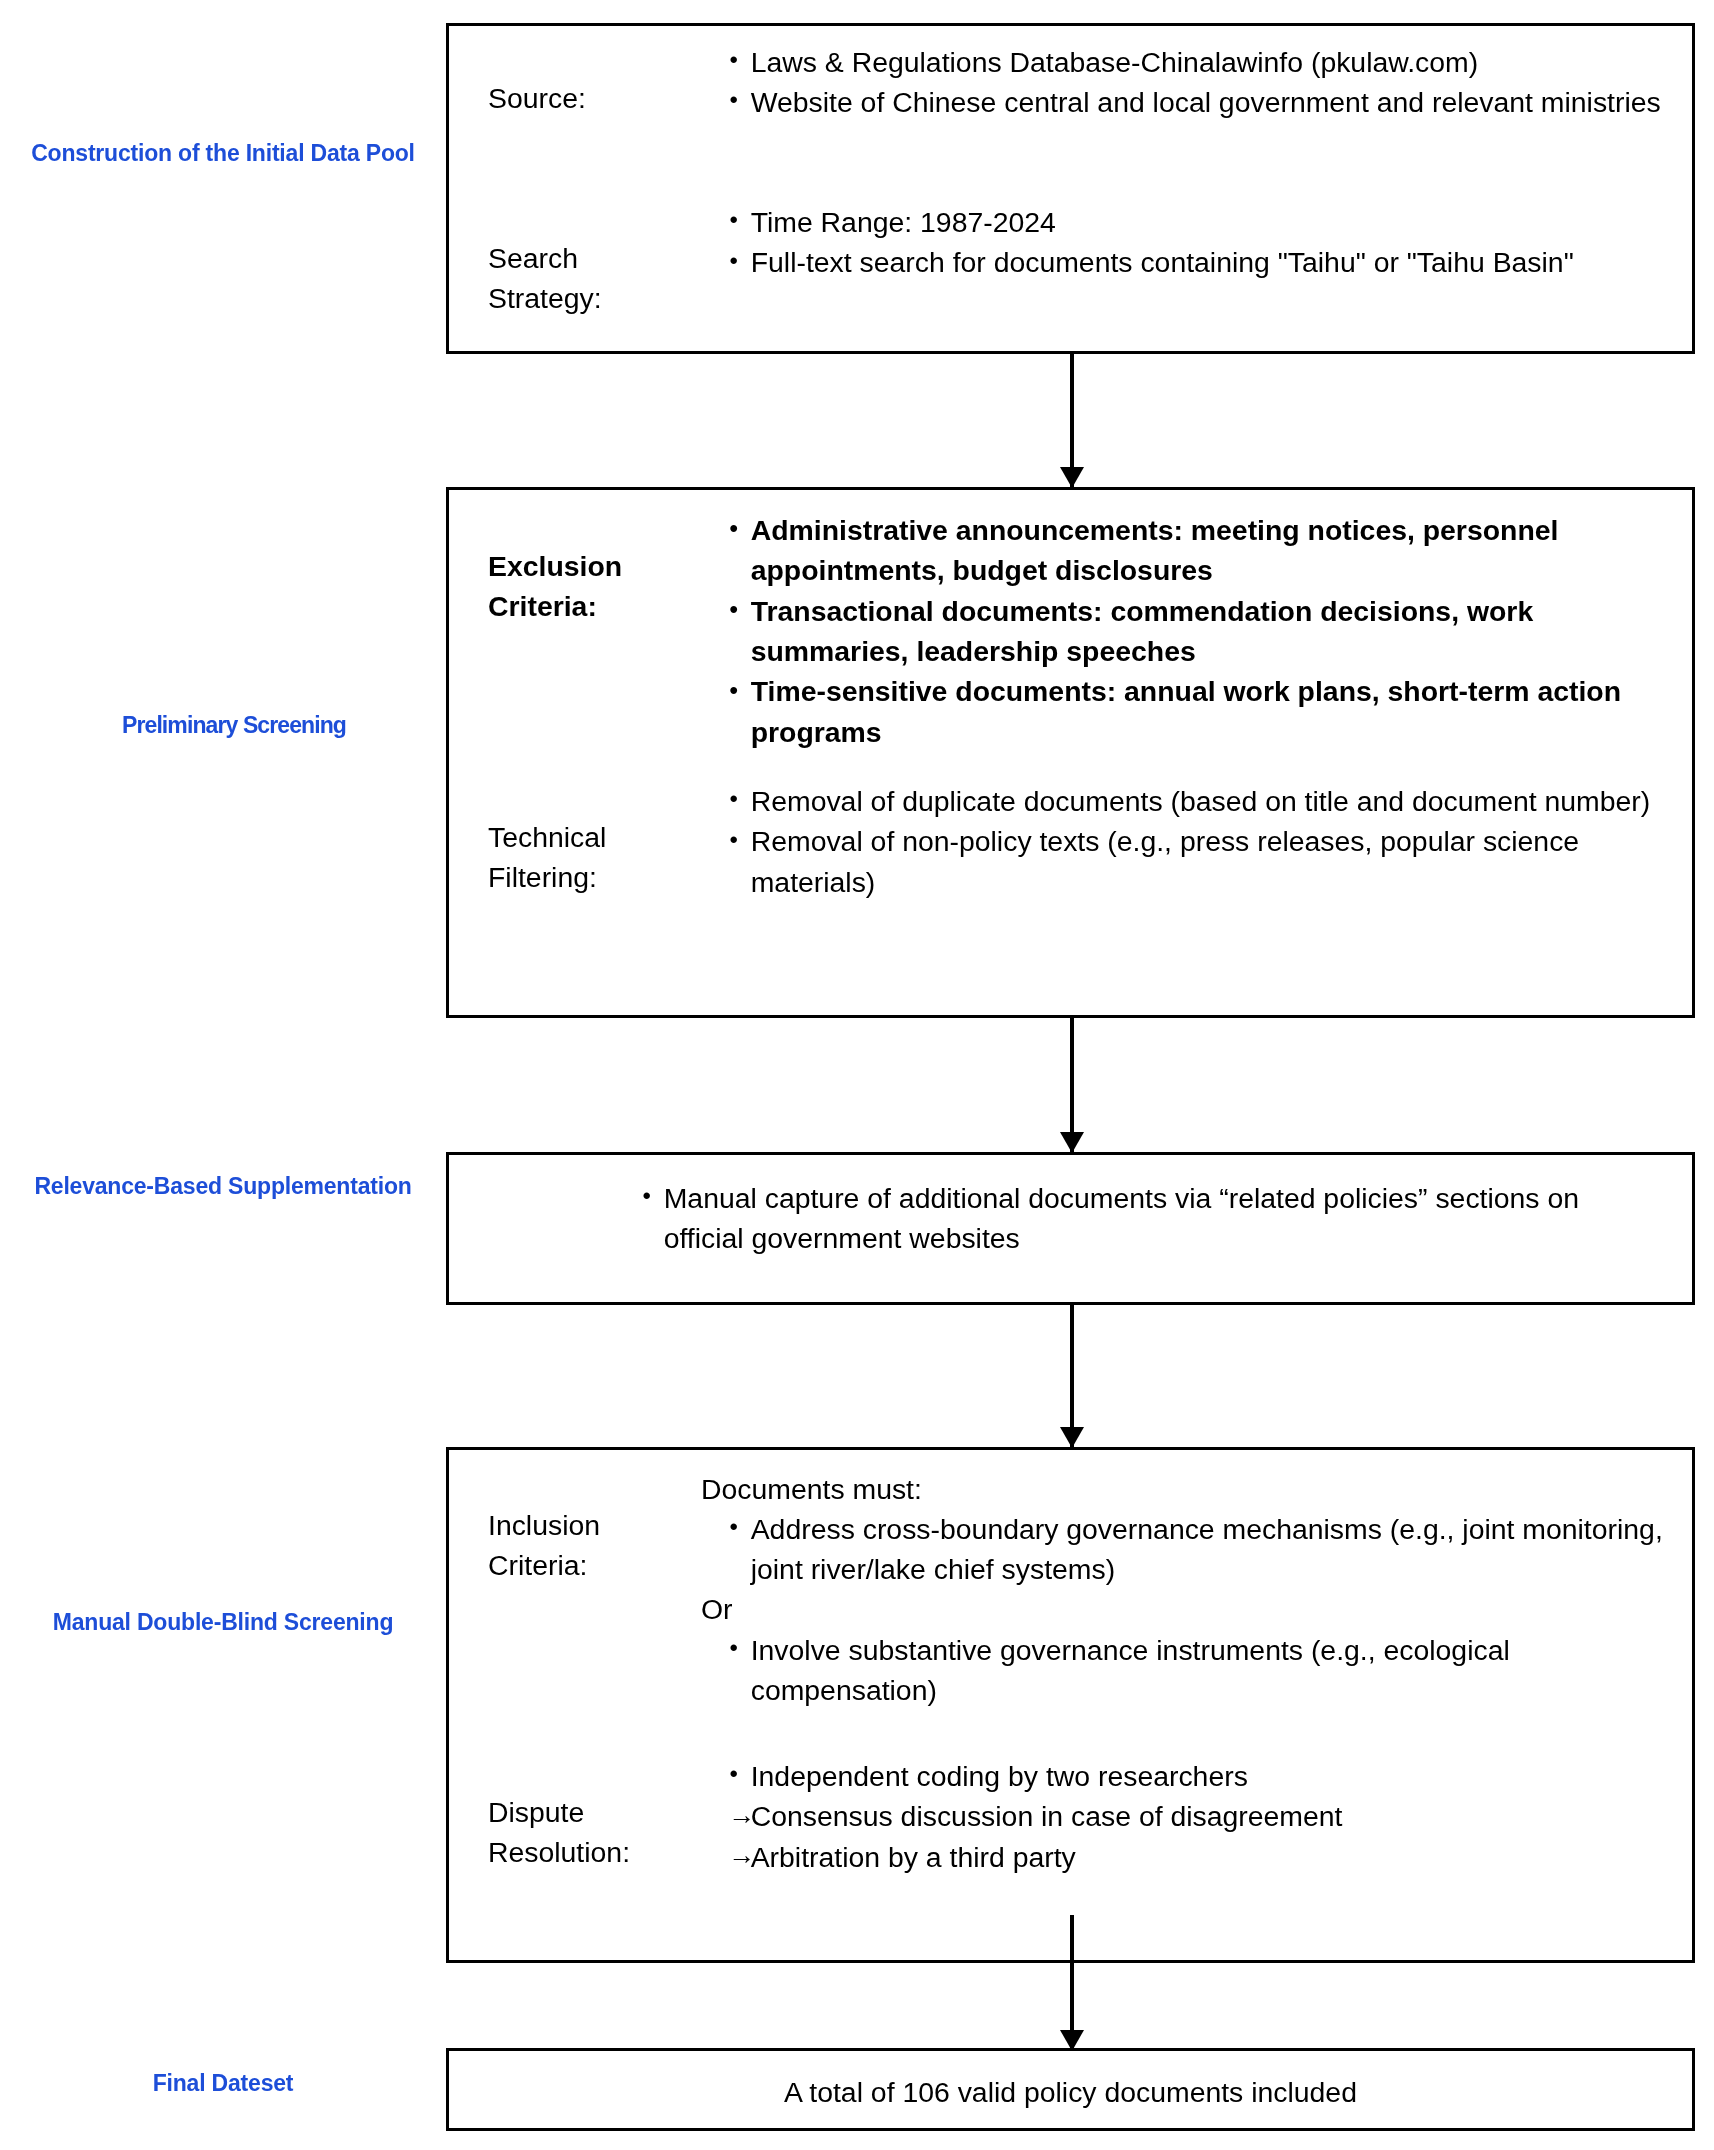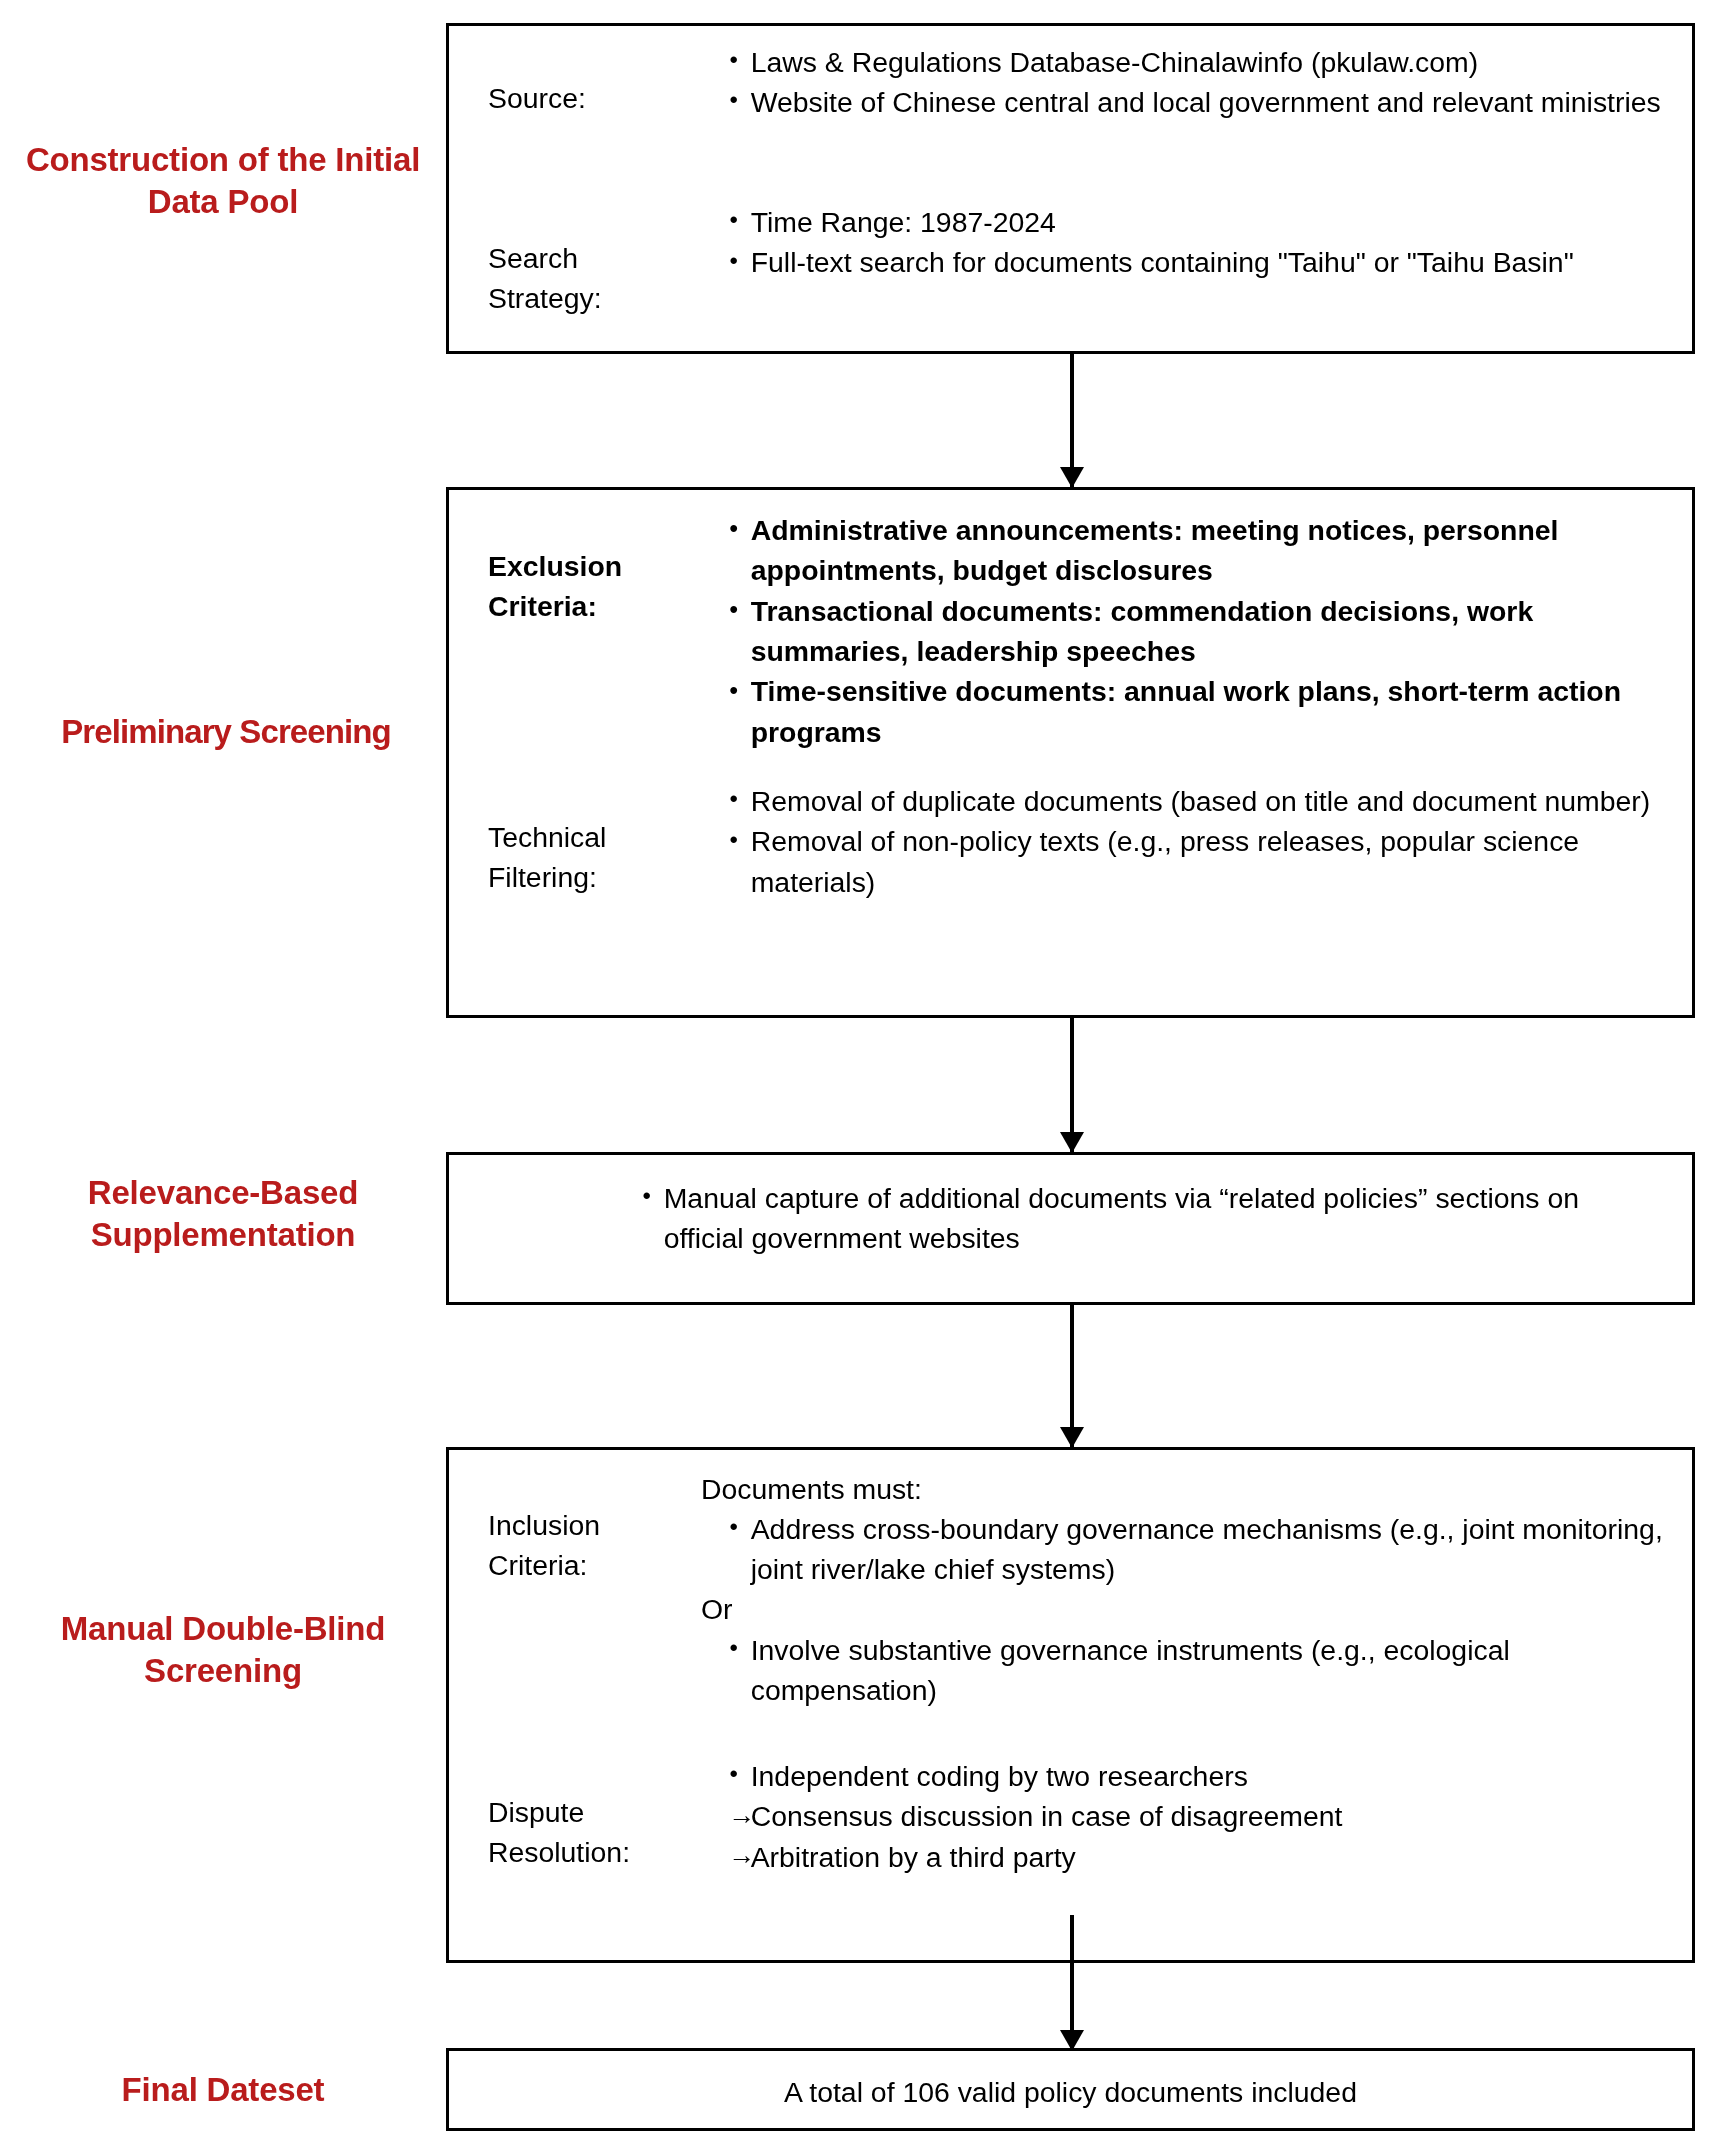--- a/index.html
+++ b/index.html
@@ -19,24 +19,24 @@
     overflow: hidden;
   }
 
   
   .stage-label {
     position: absolute;
     left: 0;
     width: 446px;
     text-align: center;
     font-weight: bold;
-    font-size: 33px;
+    font-size: 23px;
     line-height: 1.28;
     letter-spacing: -0.2px;
-    color: #b91c1c;
+    color: #1d4ed8;
   }
   .stage-label.tight {
     width: 452px;
     letter-spacing: -0.9px;
   }
 
   
   .box {
     position: absolute;
     left: 446px;
@@ -163,21 +163,21 @@
           </ul>
         </div>
       </div>
     </div>
   </div>
 
   <div class="conn" style="top:353px; height:134px;">
     <span class="head"></span>
   </div>
 
-  <div class="stage-label tight" style="top:711px;">Preliminary Screening</div>
+  <div class="stage-label tight" style="top:711px;padding-left:8px;">Preliminary Screening</div>
 
   <div class="box" style="top:487px; height:531px;">
     <div class="rowset">
       <div class="grp" style="top:20px; left:39px; right:28.4px;font-weight:bold;">
         <div class="grp-label">Exclusion
 Criteria:</div>
         <div class="grp-body">
           <ul class="bl">
             <li>Administrative announcements: meeting notices, personnel appointments, budget disclosures</li>
             <li>Transactional documents: commendation decisions, work summaries, leadership speeches</li>

